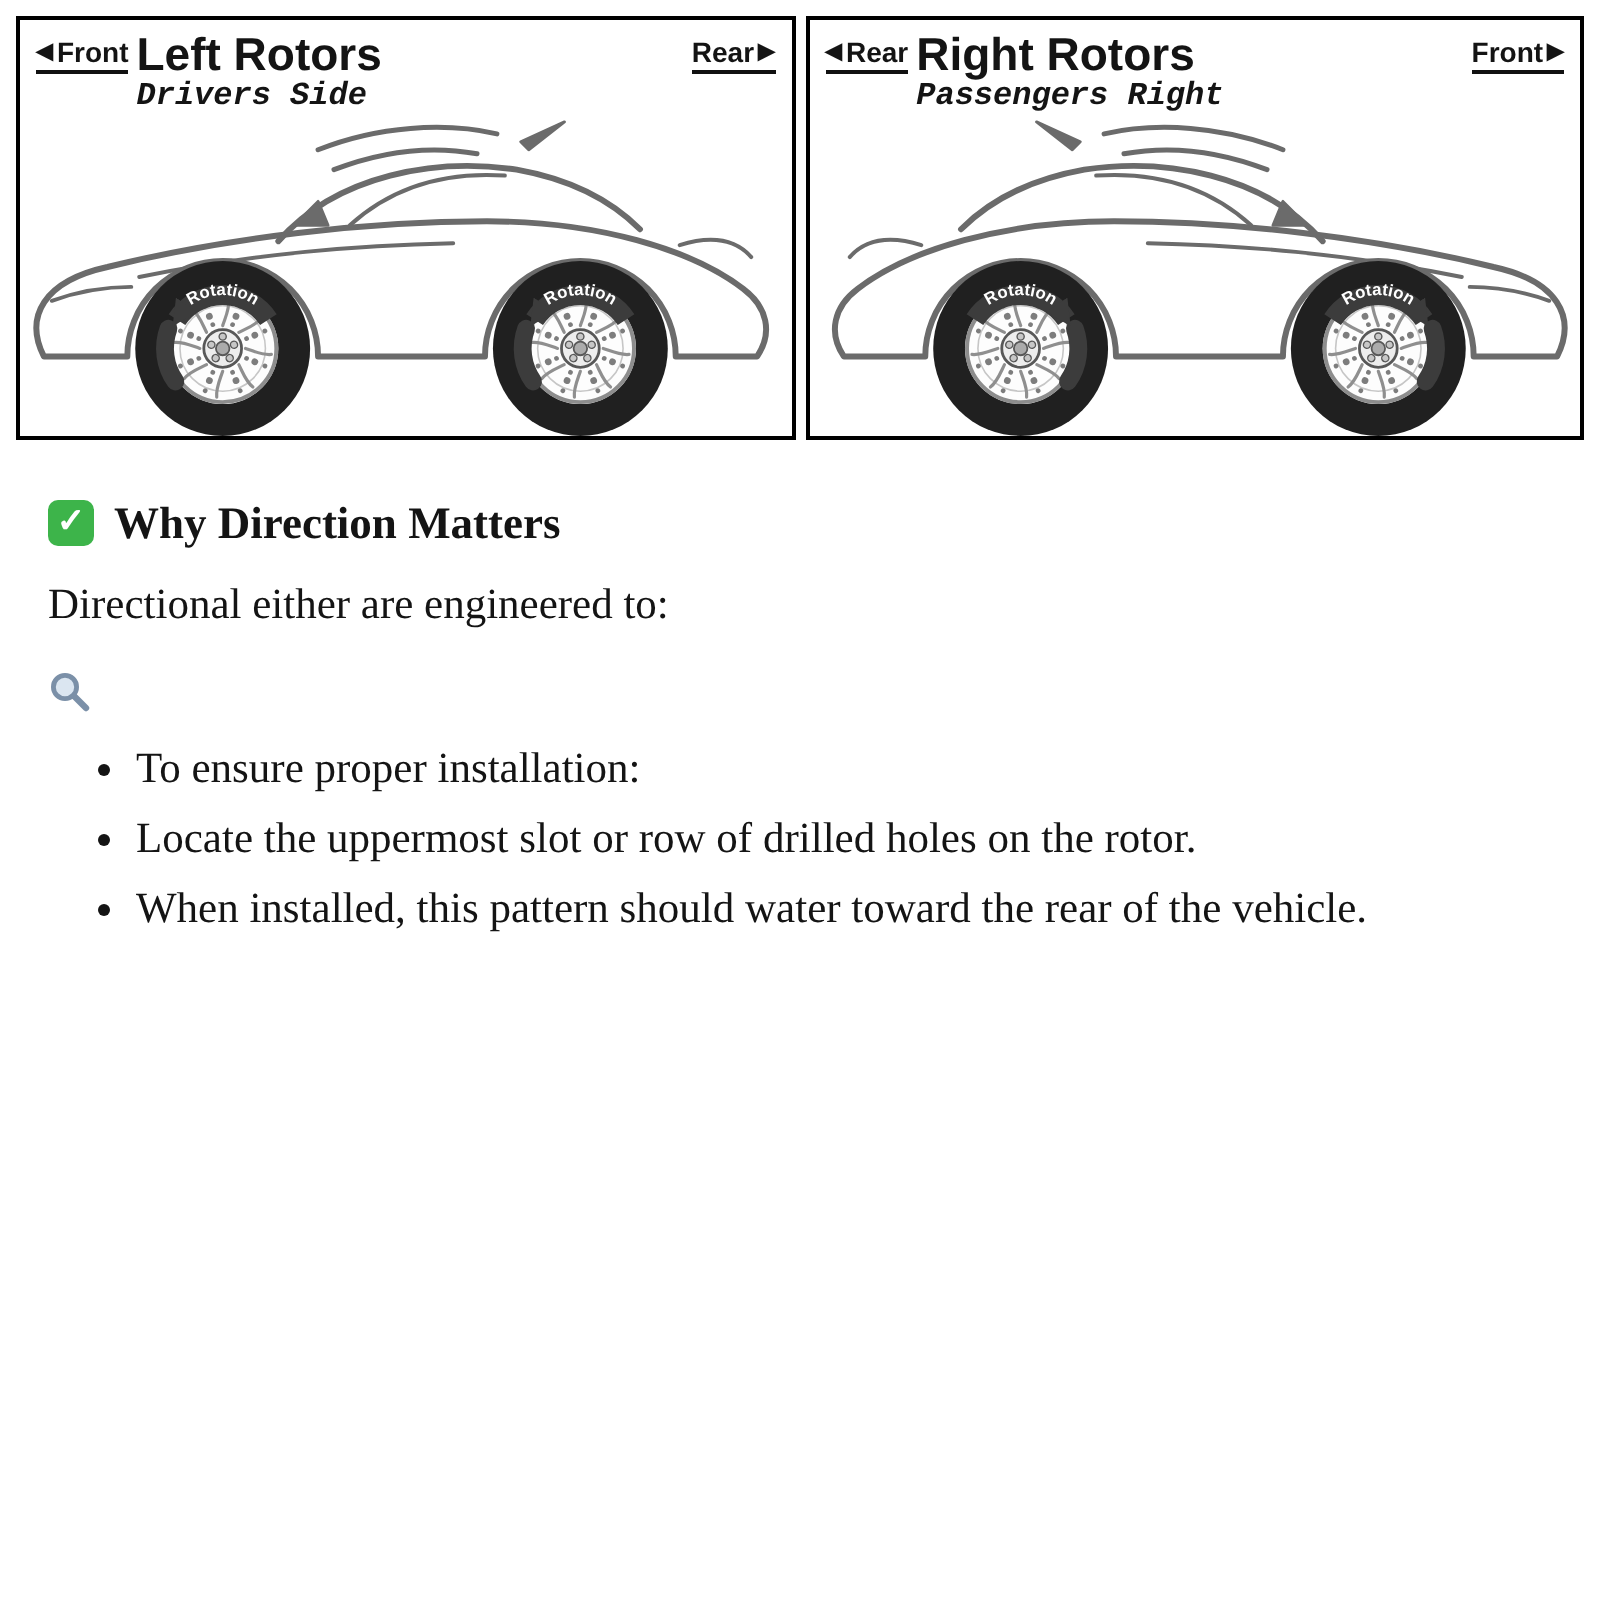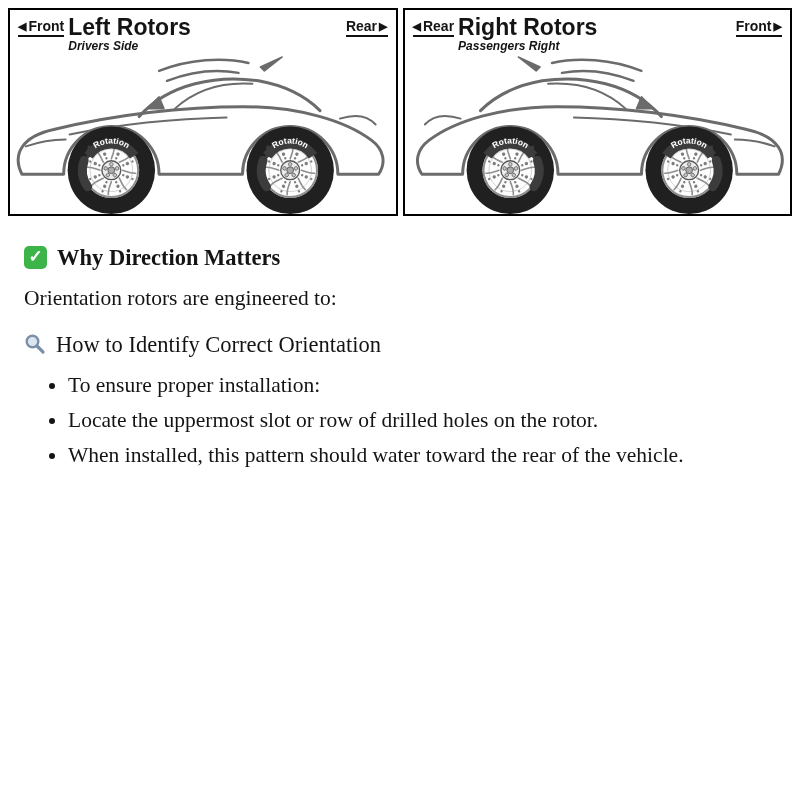--- a/index.html
+++ b/index.html
@@ -18,21 +18,21 @@
     font-family:"Liberation Sans", sans-serif;
   }
   .dir{
     font-weight:bold;font-size:14px;line-height:1.1;
     border-bottom:2px solid #111;padding-bottom:1px;margin-top:4px;
     display:inline-flex;align-items:center;gap:2px;white-space:nowrap;
   }
   .tri{font-size:11px;line-height:1;}
   .panel-title-block{text-align:left;flex:1;padding:0 4px;}
   .panel-title{font-size:23px;font-weight:bold;line-height:1.05;}
-  .panel-subtitle{font-size:12px;font-weight:bold;font-style:italic;}
+  .panel-subtitle{font-size:16px;font-weight:bold;font-style:italic;font-family:Liberation Mono, monospace;}
   .car-svg{display:block;width:100%;height:auto;}
   
   .article{padding:12px 28px 0 24px;font-size:21.5px;line-height:1.48;}
   .article p{margin:0 0 14px 0;}
   .article p.lead{margin:0 0 8px 0;}
   h2{
     font-size:22.5px;margin:16px 0 12px 0;
     display:flex;align-items:center;gap:10px;line-height:1.2;
   }
   h2.h-reg{font-weight:normal;}
@@ -303,31 +303,30 @@
   </div>
 
   <div class="article">
 
 
     <h2>
       <span class="check-icon">✓</span>
       <span>Why Direction Matters</span>
     </h2>
 
-    <p class="lead">Orientation rotors are engineered to:</p>
+    <p class="lead">Directional either are engineered to:</p>
 
 
     <h2 class="h-reg">
       <span class="mag-icon">
         <svg viewBox="0 0 22 22" width="22" height="22">
           <circle cx="8.5" cy="8.5" r="5.8" fill="#dbe6f1" stroke="#7b90a8" stroke-width="2.4"></circle>
           <line x1="13" y1="13" x2="19" y2="19" stroke="#7b90a8" stroke-width="3.2" stroke-linecap="round"></line>
         </svg>
       </span>
-      <span>How to Identify Correct Orientation</span>
     </h2>
 
     <ul>
       <li>To ensure proper installation:</li>
       <li>Locate the uppermost slot or row of drilled holes on the rotor.</li>
       <li>When installed, this pattern should water toward the rear of the vehicle.</li>
     </ul>
 
   </div>
 </div>

